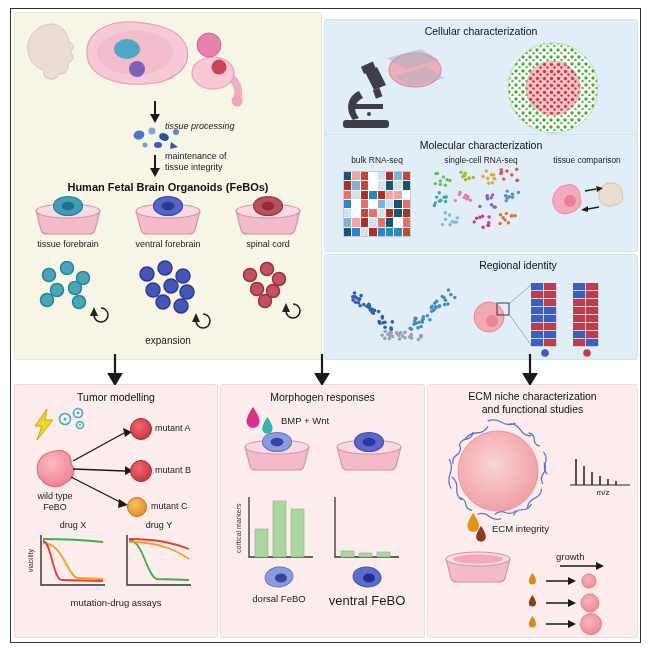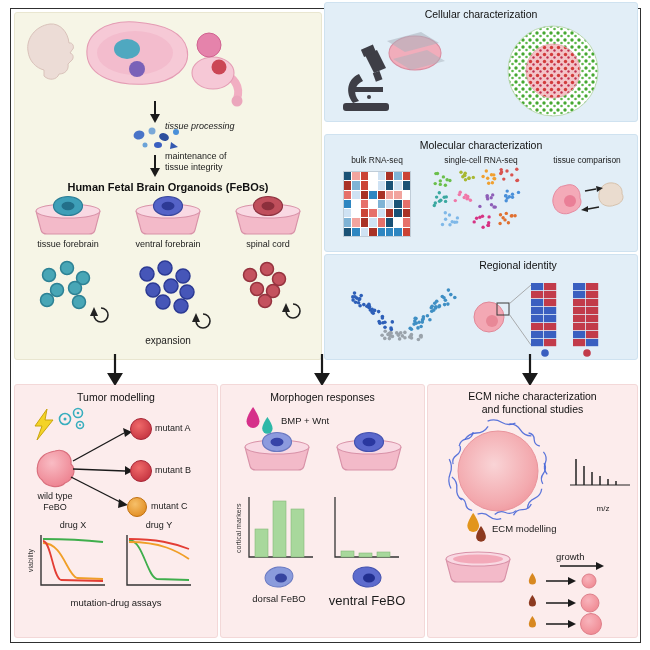--- a/index.html
+++ b/index.html
@@ -2,21 +2,21 @@
 <html><head>
 <meta charset="utf-8">
 <style>
   html,body{margin:0;padding:0;width:650px;height:650px;overflow:hidden;background:#fff;}
   body{font-family:"Liberation Sans","DejaVu Sans",sans-serif;position:relative;color:#1a1a1a;}
   #figure{position:absolute;inset:0;width:650px;height:650px;background:#fff;}
   .frame{position:absolute;left:10px;top:8px;width:629px;height:633px;border:1.5px solid #303030;pointer-events:none;}
   .panel{position:absolute;border-radius:3px;overflow:hidden;}
   .panel-febo{left:14px;top:12px;width:306px;height:346px;background:#f6f5e6;border:1px solid #e9e6d0;}
   .panel-blue{left:324px;width:312px;background:#e2eef7;border:1px solid #cfe2f0;}
-  .panel-cellular{top:2px;height:118px;}
+  .panel-cellular{top:19px;height:118px;}
   .panel-molecular{top:134px;height:116px;}
   .panel-regional{top:254px;height:104px;}
   .panel-pink{top:384px;height:252px;background:#fcecec;border:1px solid #f3d8d8;}
   .panel-tumor{left:14px;width:202px;}
   .panel-morphogen{left:220px;width:203px;}
   .panel-ecm{left:427px;width:209px;}
   .art{position:absolute;left:0;top:0;z-index:1;}
   .abs{position:absolute;z-index:2;}
   .ptitle{font-size:10.5px;text-align:center;width:100%;color:#111;}
   .btitle{font-size:11px;font-weight:bold;text-align:center;width:100%;color:#111;}
@@ -685,17 +685,17 @@
         <polygon points="140,214 148,218 140,222" fill="#1a1a1a"></polygon>
         <circle cx="162" cy="218" r="9" fill="url(#gGrow)" stroke="#dd7f8a" stroke-width="1"></circle>
         <path d="M8 0 C8 0 1.5 9 1.5 14.5 a6.5 6.5 0 0 0 13 0 C14.5 9 8 0 8 0 Z" fill="#d88820" transform="translate(100,231) scale(0.55)"></path>
         <line x1="118" y1="239" x2="140" y2="239" stroke="#1a1a1a" stroke-width="1.3"></line>
         <polygon points="140,235 148,239 140,243" fill="#1a1a1a"></polygon>
         <circle cx="163" cy="239" r="10.5" fill="url(#gGrow)" stroke="#dd7f8a" stroke-width="1"></circle>
       </g>
     </svg>
     <div class="abs ptitle preline" style="left:0;top:5px;line-height:1.25;">ECM niche characterization
 and functional studies</div>
-    <div class="abs lbl lbl-c" style="left:150px;top:103px;width:50px;font-size:8px;margin-top:16px;">m/z</div>
-    <div class="abs lbl" style="left:64px;top:138px;font-size:9.5px;">ECM modelling</div>
+    <div class="abs lbl lbl-c" style="left:150px;top:103px;width:50px;font-size:8px;">m/z</div>
+    <div class="abs lbl" style="left:64px;top:138px;font-size:9.5px;">ECM integrity</div>
     <div class="abs lbl" style="left:128px;top:166px;font-size:9.5px;">growth</div>
   </div>
 </div>
 
 </body></html>

